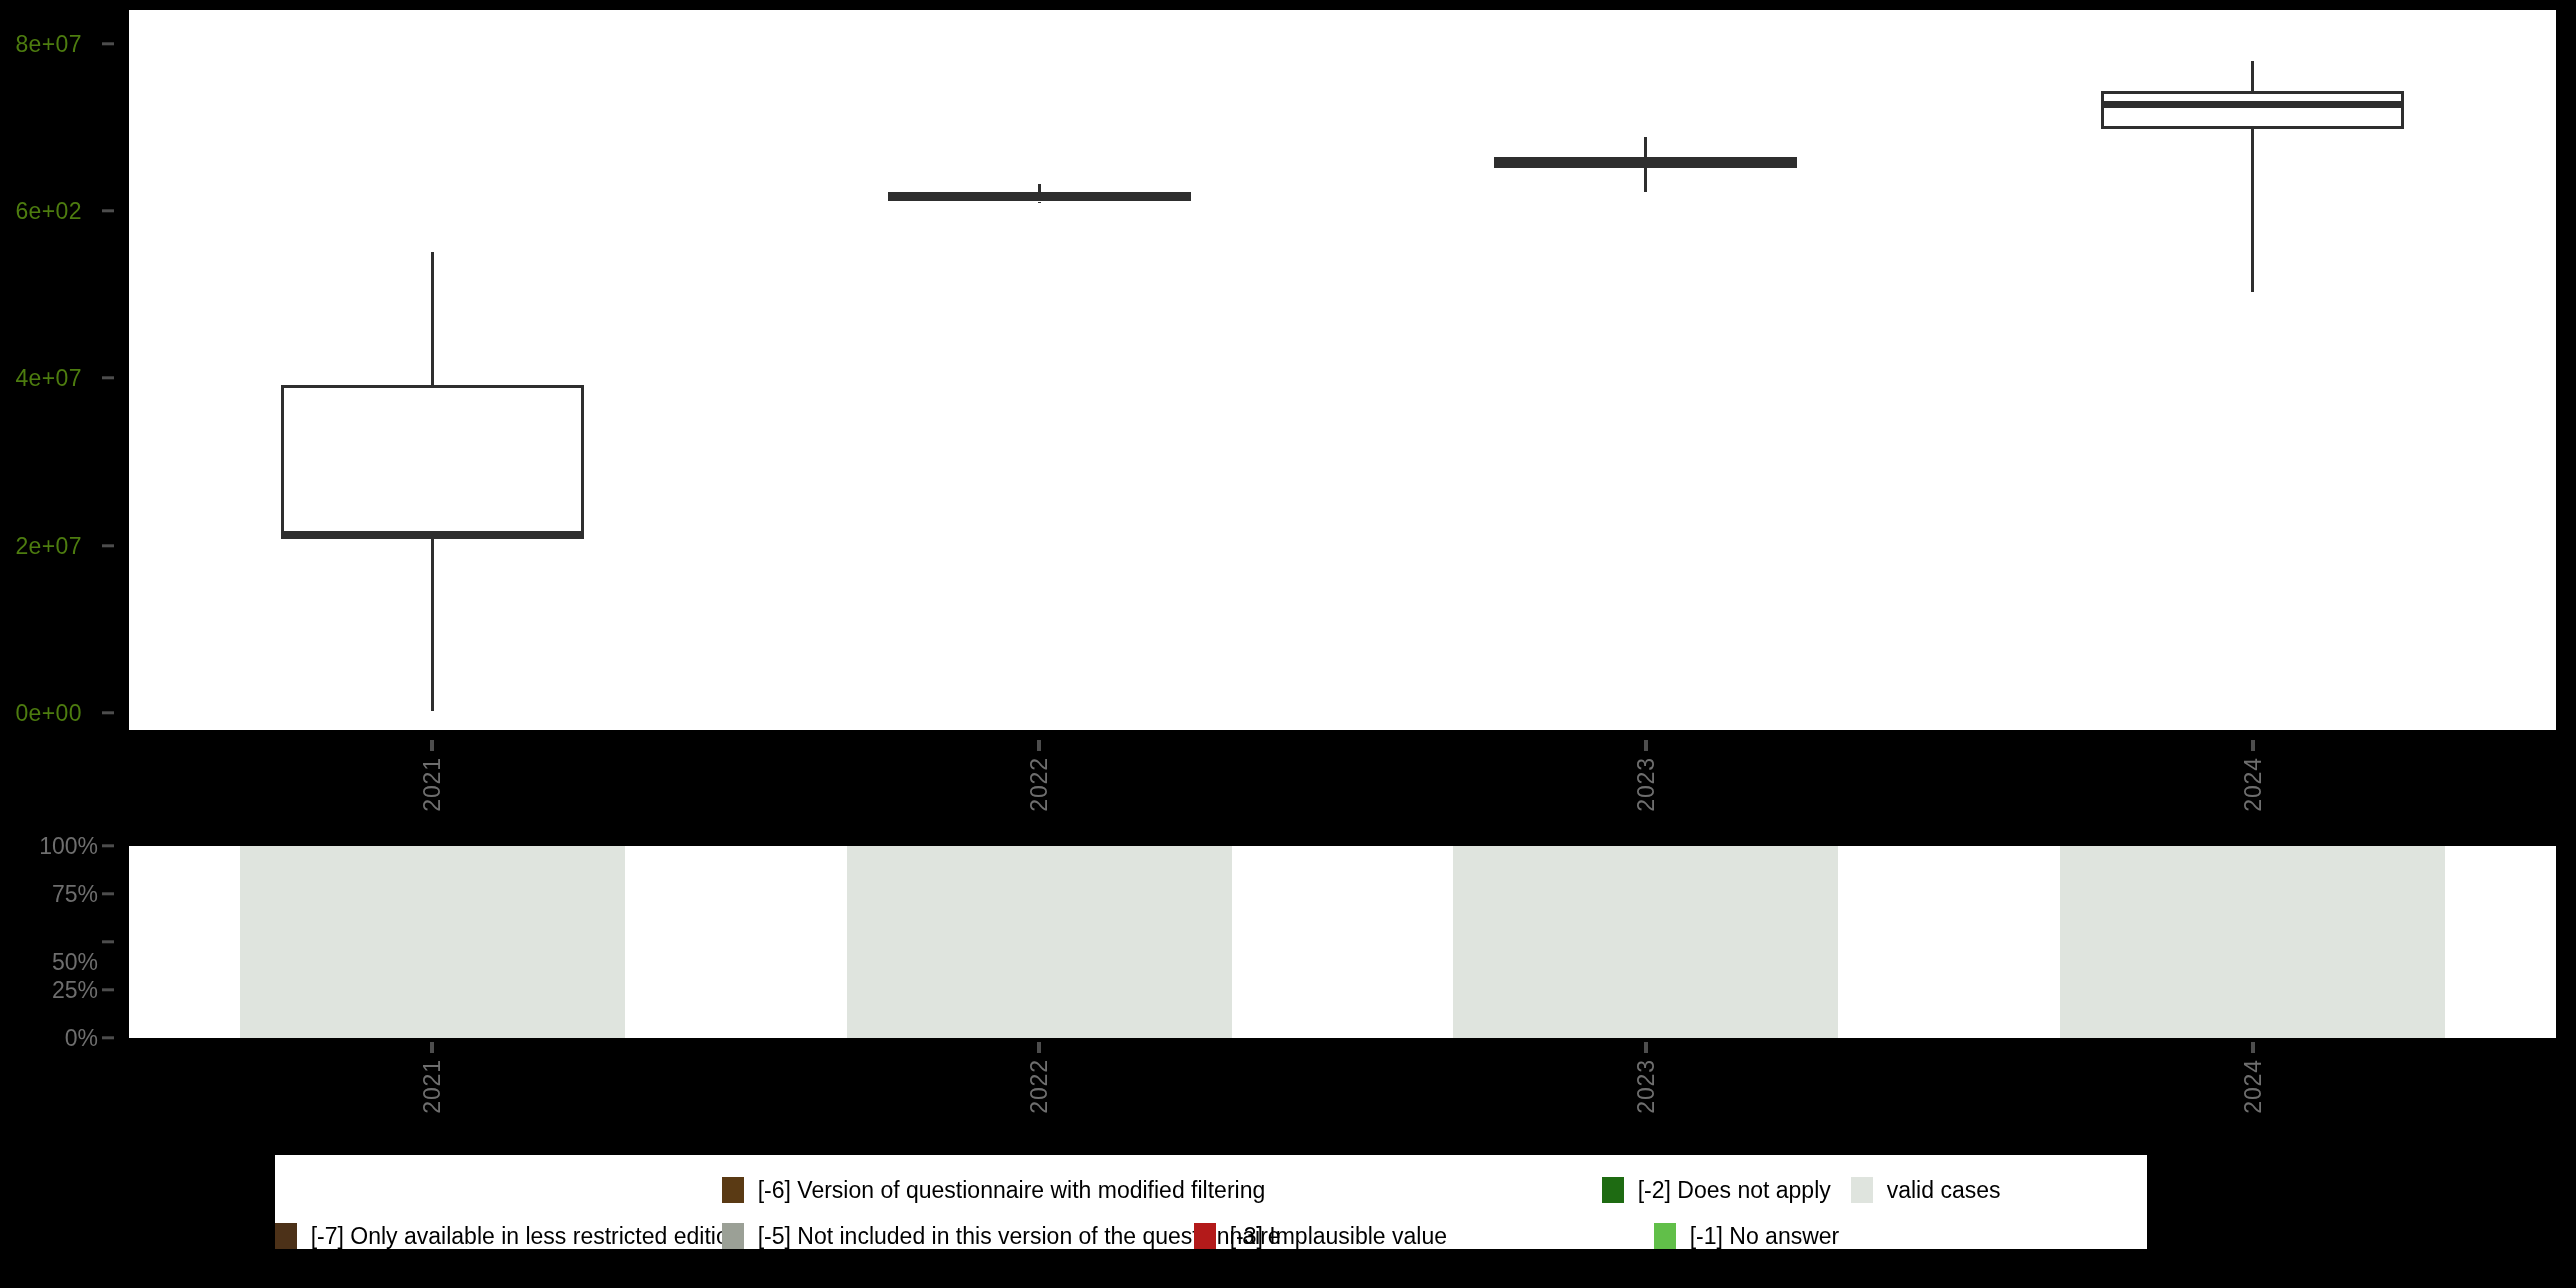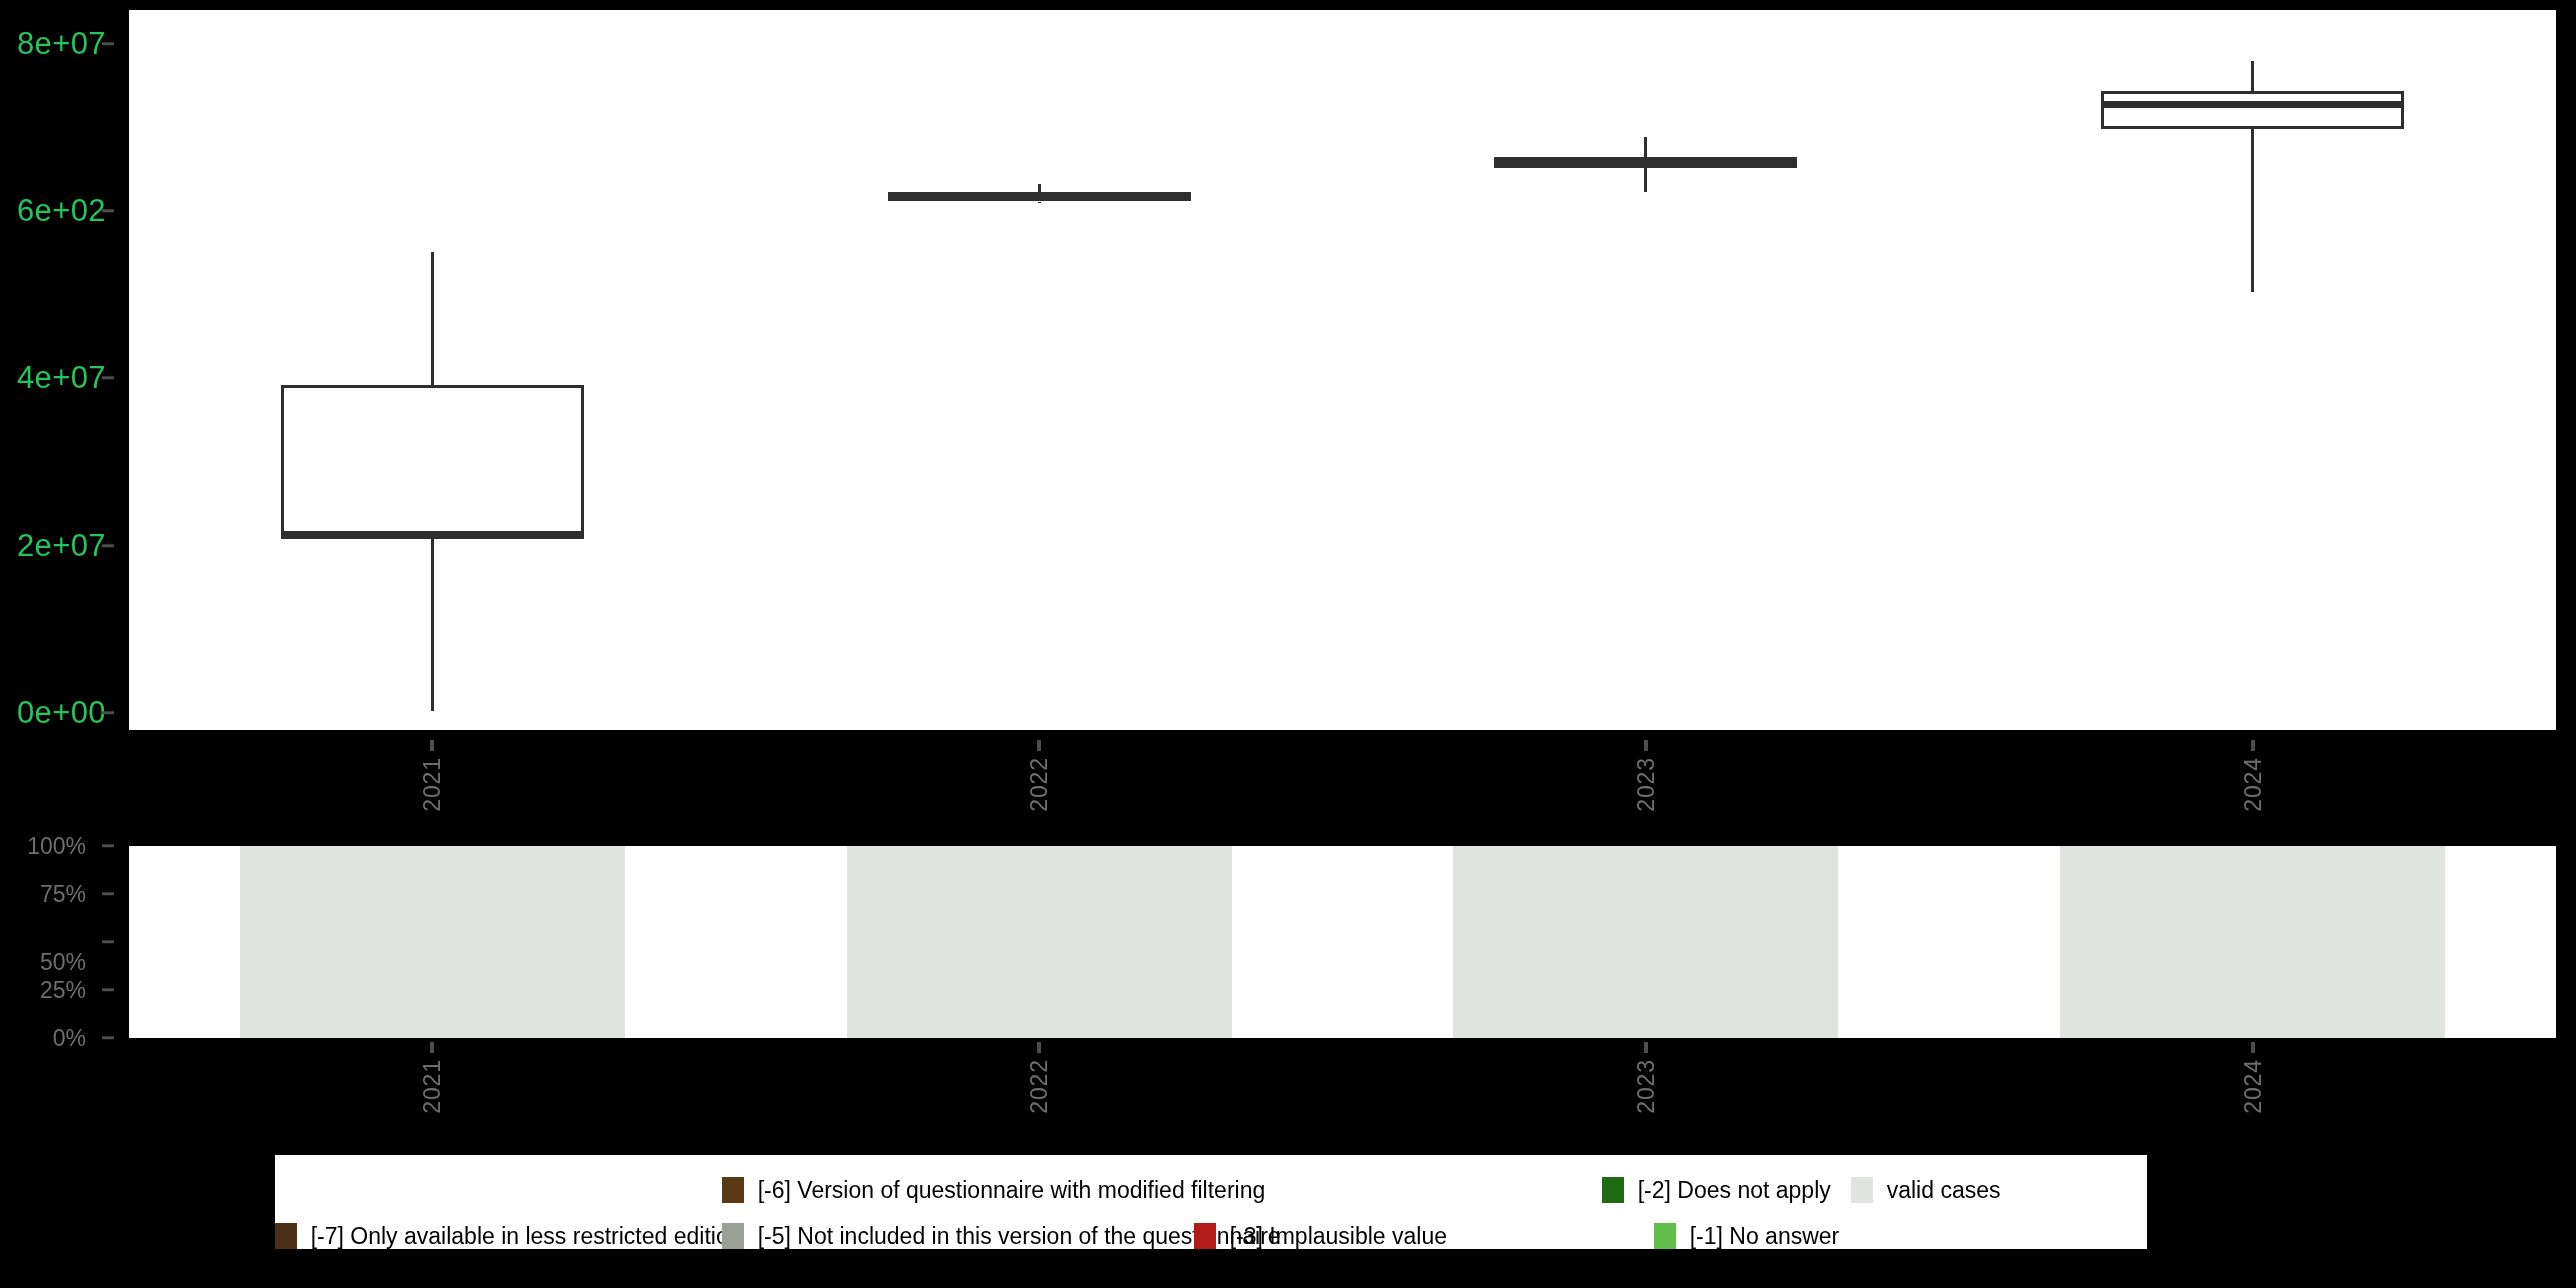--- a/index.html
+++ b/index.html
@@ -23,24 +23,24 @@
     height: 824px;
   }
   #boxplot-ylabels {
     position: absolute;
     left: 0; top: 0;
     width: 129px;
     height: 738px;
   }
   .ytick-label {
     position: absolute;
-    right: 23px;
+    right: 47px;
     transform: translateY(-50%);
-    color: #22c55e;
-    font-size: 31px;
+    color: #4d7c0f;
+    font-size: 23px;
     white-space: nowrap;
     letter-spacing: 0.4px;
   }
   .ytick-mark {
     position: absolute;
     right: 15.5px;
     width: 12px;
     height: 3.4px;
     background: #4d4d4d;
     transform: translateY(-50%);
@@ -113,21 +113,21 @@
     height: 223px;
   }
   #pct-ylabels {
     position: absolute;
     left: 0; top: 0;
     width: 129px;
     height: 192px;
   }
   .pct-label {
     position: absolute;
-    right: 43px;
+    right: 31px;
     transform: translateY(-50%);
     color: #6e6e6e;
     font-size: 23px;
     white-space: nowrap;
   }
   .pct-mark {
     position: absolute;
     right: 15.5px;
     width: 12px; height: 3.4px;
     background: #4d4d4d;

